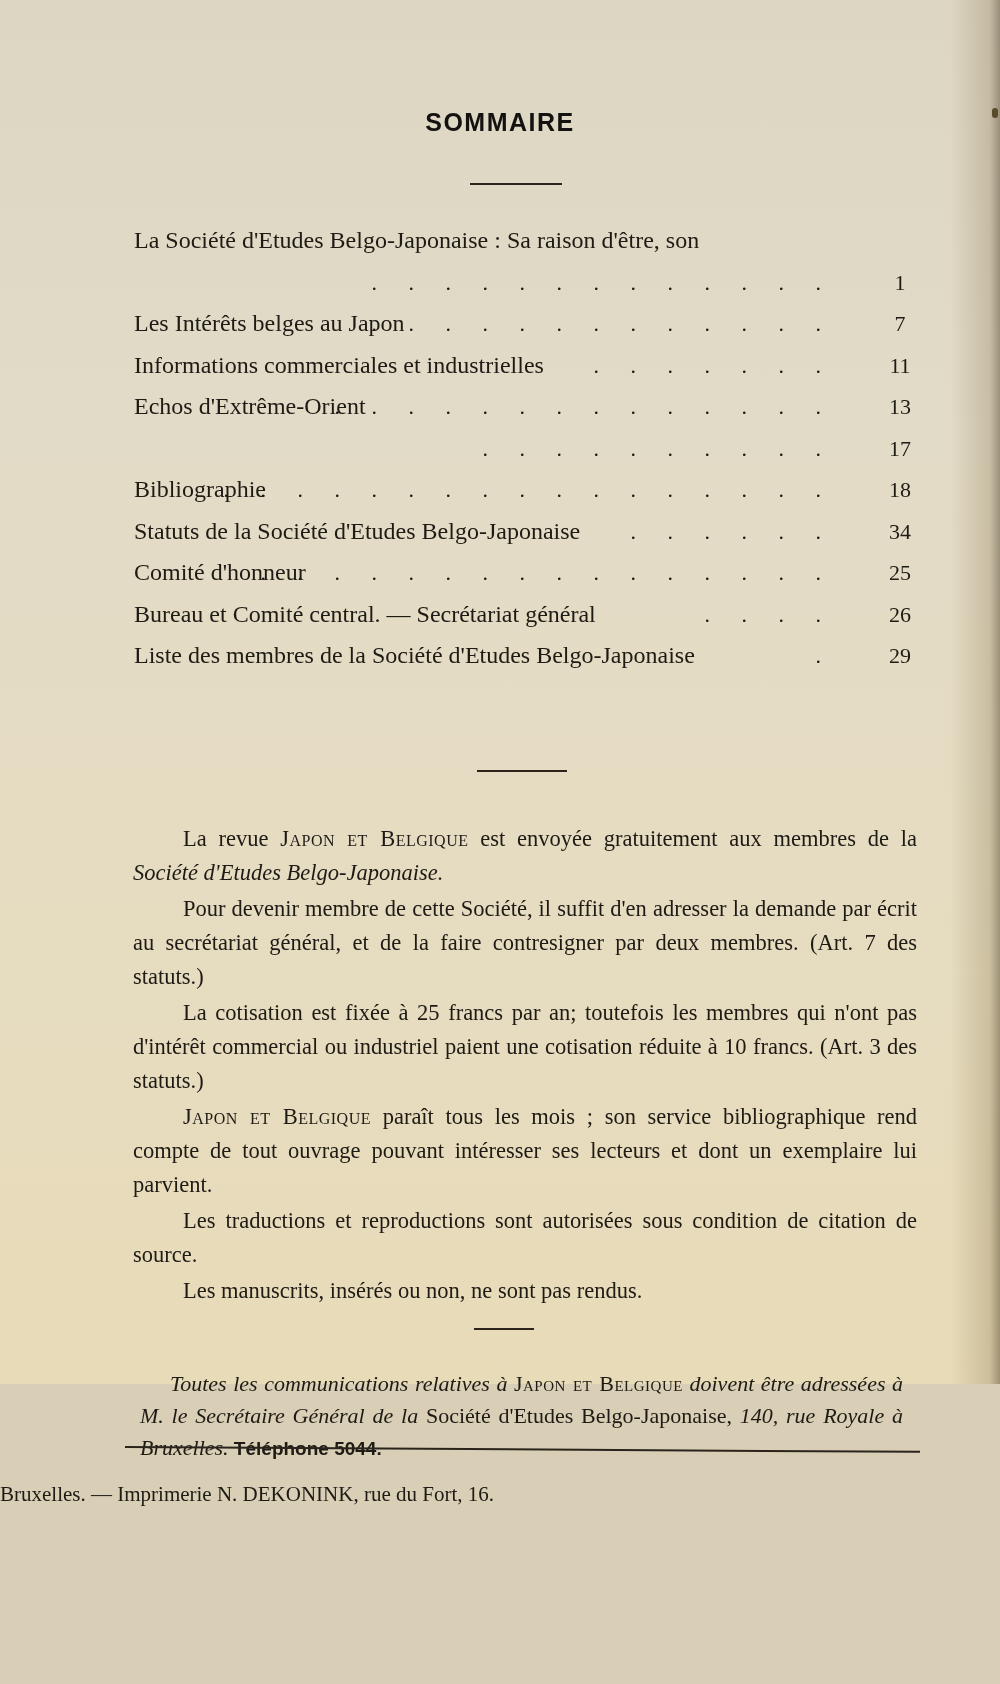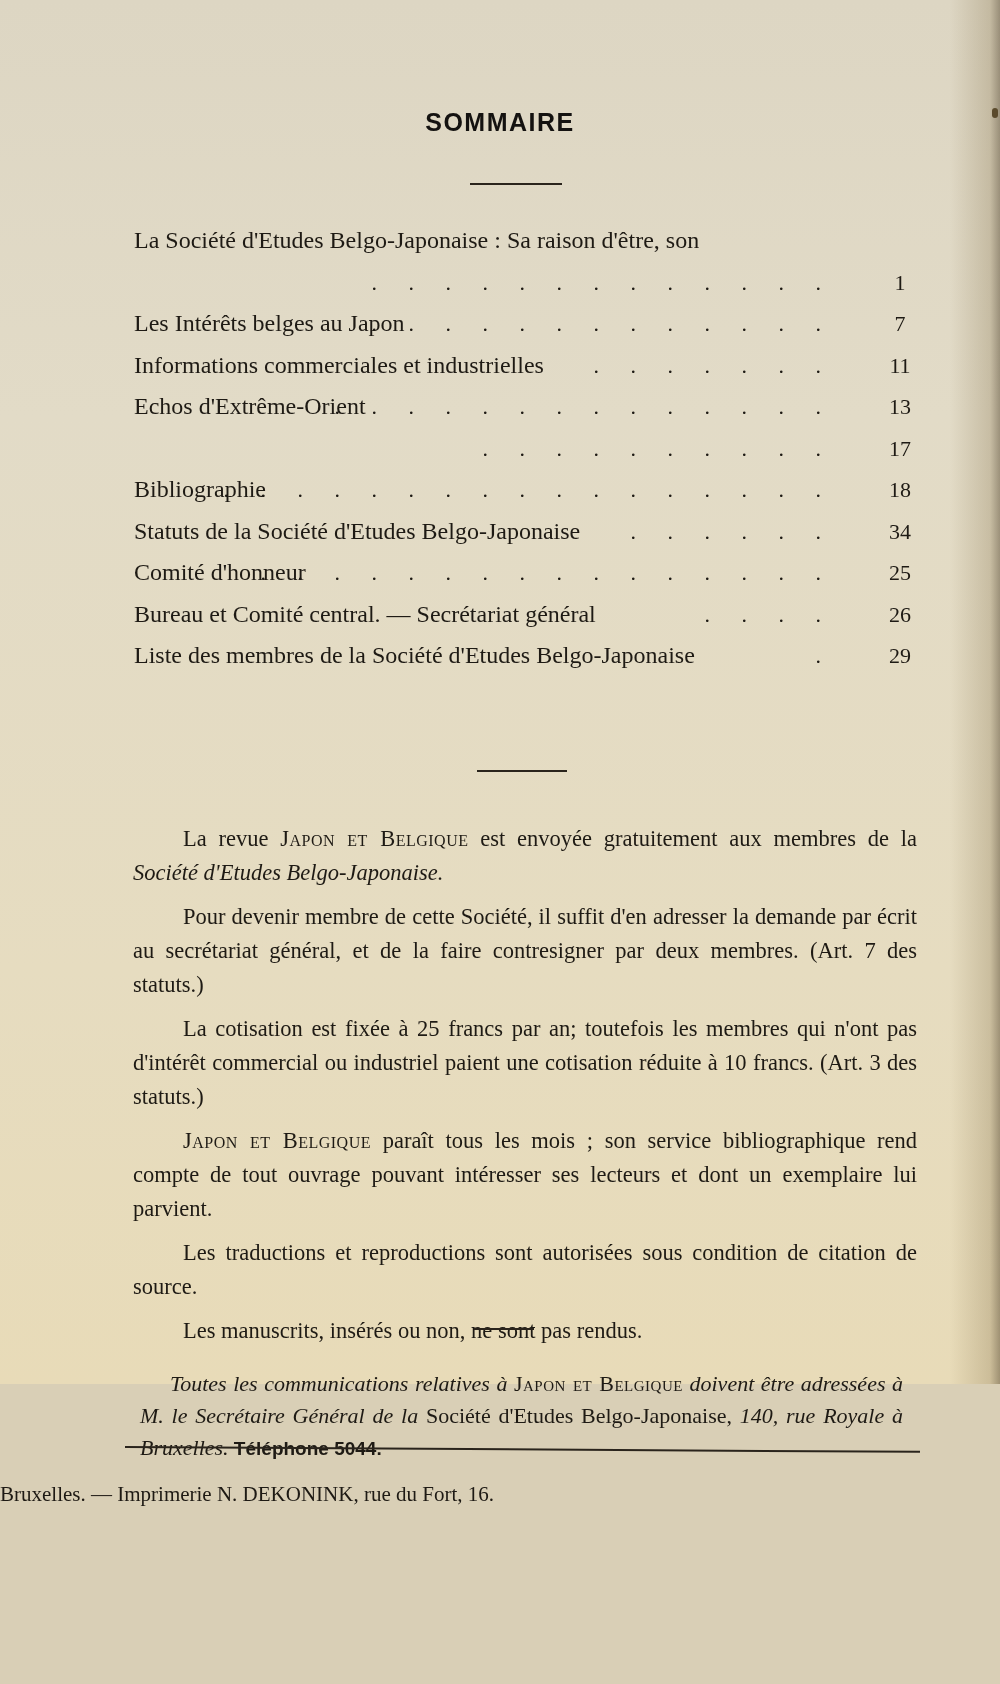--- a/index.html
+++ b/index.html
@@ -77,21 +77,21 @@
       left: 133px;
       width: 784px;
       font-size: 22.5px;
       line-height: 34px;
       text-align: justify;
     }
     .body-text p {
       margin: 0 0 0 0;
       text-indent: 50px;
     }
-    .body-text p + p { margin-top: 10px; }
+    .body-text p + p { margin-top: 2px; }
     .sc { font-variant: small-caps; letter-spacing: 0.5px; }
     .it { font-style: italic; }
     .bold-sans {
       font-family: "Liberation Sans", "DejaVu Sans", sans-serif;
       font-weight: bold;
       font-size: 19px;
     }
     .notice {
       position: absolute;
       left: 124px;

